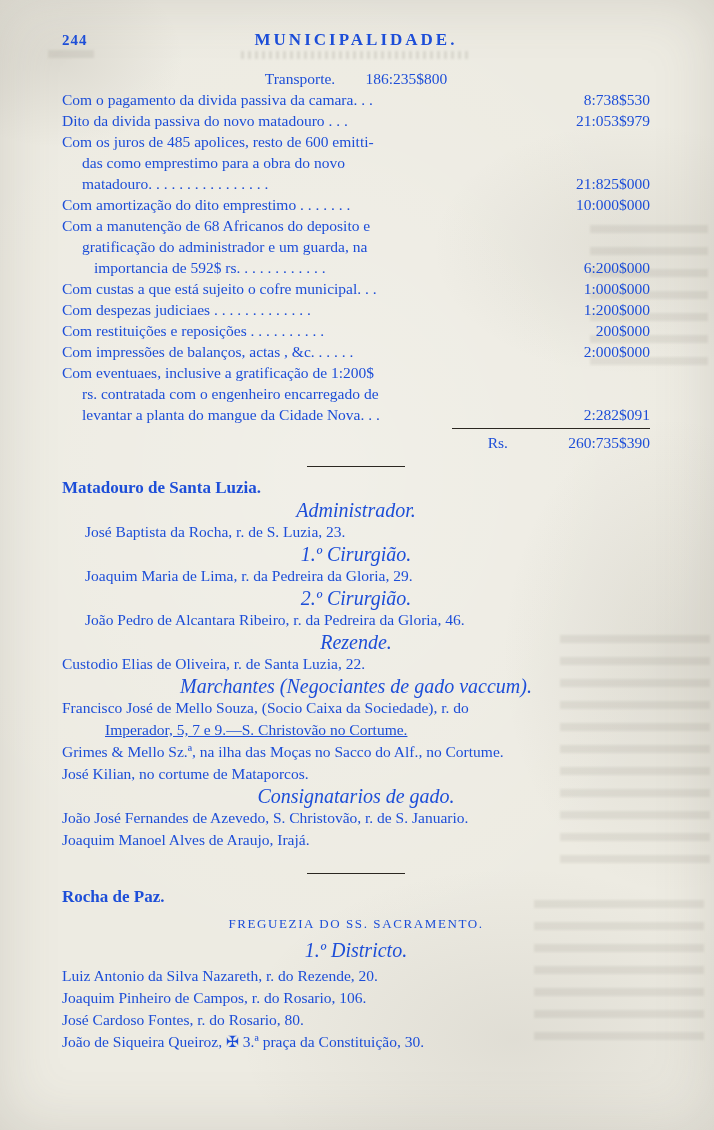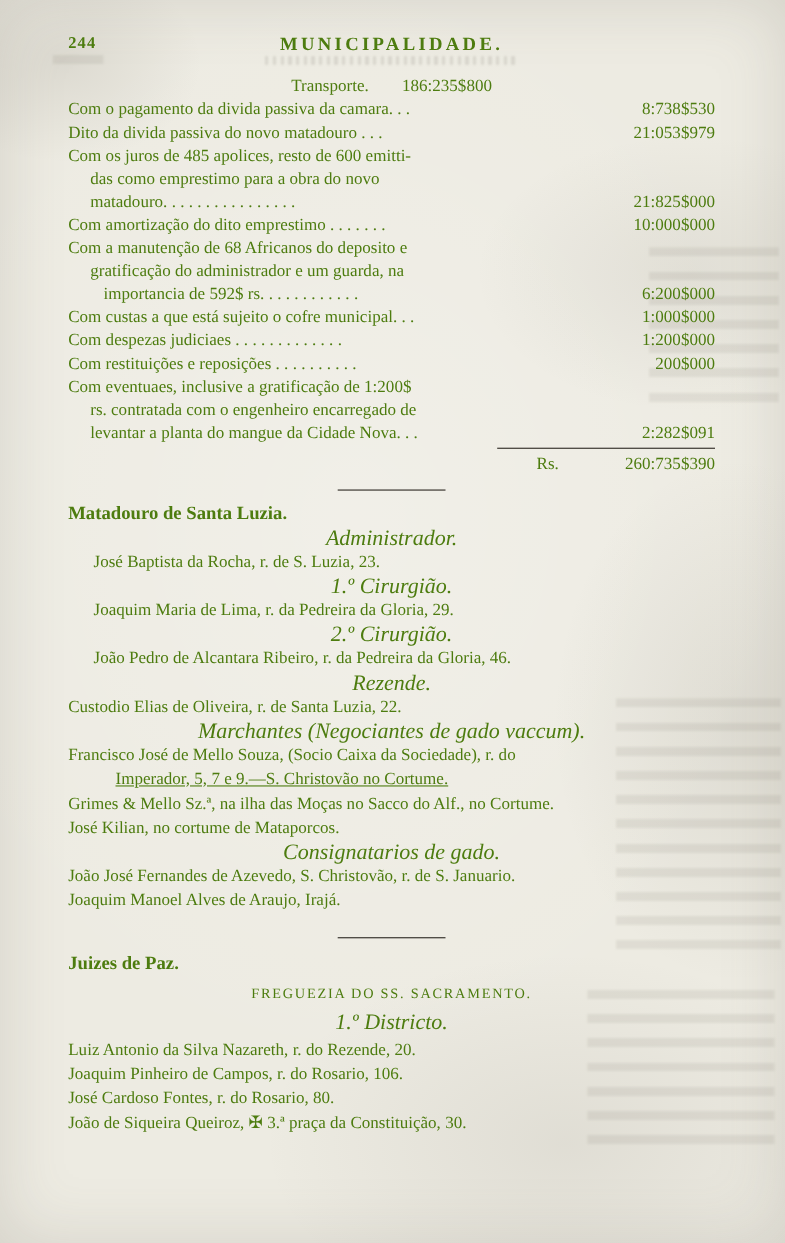--- a/index.html
+++ b/index.html
@@ -5,21 +5,21 @@
   * { margin:0; padding:0; box-sizing:border-box; }
   html, body { width:714px; }
   body {
     font-family: "Liberation Serif", "DejaVu Serif", serif;
     background:#d6d4cc;
   }
   .page {
     position:relative;
     width:714px; height:1130px;
     background:#edebe2;
-    color:#4d7c0f;
+    color:#1d4ed8;
     overflow:hidden;
     box-shadow: inset 0 0 60px rgba(100,95,85,0.18);
   }
   .texture {
     position:absolute; inset:0; pointer-events:none;
     background:
       radial-gradient(ellipse 280px 180px at 88% 22%, rgba(115,110,98,0.10), transparent 70%),
       radial-gradient(ellipse 240px 340px at 94% 58%, rgba(115,110,98,0.12), transparent 70%),
       radial-gradient(ellipse 380px 240px at 72% 92%, rgba(108,102,92,0.10), transparent 72%),
       radial-gradient(ellipse 180px 130px at 8% 5%, rgba(108,102,92,0.13), transparent 70%),
@@ -148,20 +148,24 @@
       </div>
       <div class="row">
         <span class="lbl">Com despezas judiciaes . . . . . . . . . . . . .</span>
         <span class="amount">1:200$000</span>
       </div>
       <div class="row">
         <span class="lbl">Com restituições e reposições . . . . . . . . . .</span>
         <span class="amount">200$000</span>
       </div>
       <div class="row">
+        <span class="lbl">Com impressões de balanços, actas , &amp;c. . . . . .</span>
+        <span class="amount">2:000$000</span>
+      </div>
+      <div class="row">
         <span class="lbl">Com eventuaes, inclusive a gratificação de 1:200$</span>
       </div>
       <div class="row">
         <span class="lbl ind">rs. contratada com o engenheiro encarregado de</span>
       </div>
       <div class="row">
         <span class="lbl ind">levantar a planta do mangue da Cidade Nova. . .</span>
         <span class="amount">2:282$091</span>
       </div>
 
@@ -197,21 +201,21 @@
       <p class="line">José Kilian, no cortume de Mataporcos.</p>
 
       <h3 class="sub-head">Consignatarios de gado.</h3>
       <p class="line">João José Fernandes de Azevedo, S. Christovão, r. de S. Januario.</p>
       <p class="line">Joaquim Manoel Alves de Araujo, Irajá.</p>
     </section>
 
     <div class="divider dv2"></div>
 
     <section class="juizes">
-      <h2 class="sec-title">Juizes de Paz.</h2>
+      <h2 class="sec-title">Rocha de Paz.</h2>
       <div class="freguezia">FREGUEZIA DO SS. SACRAMENTO.</div>
       <h3 class="sub-head">1.º Districto.</h3>
       <p class="line">Luiz Antonio da Silva Nazareth, r. do Rezende, 20.</p>
       <p class="line">Joaquim Pinheiro de Campos, r. do Rosario, 106.</p>
       <p class="line">José Cardoso Fontes, r. do Rosario, 80.</p>
       <p class="line">João de Siqueira Queiroz, ✠ 3.ª praça da Constituição, 30.</p>
     </section>
 
   </div>
 </div>

